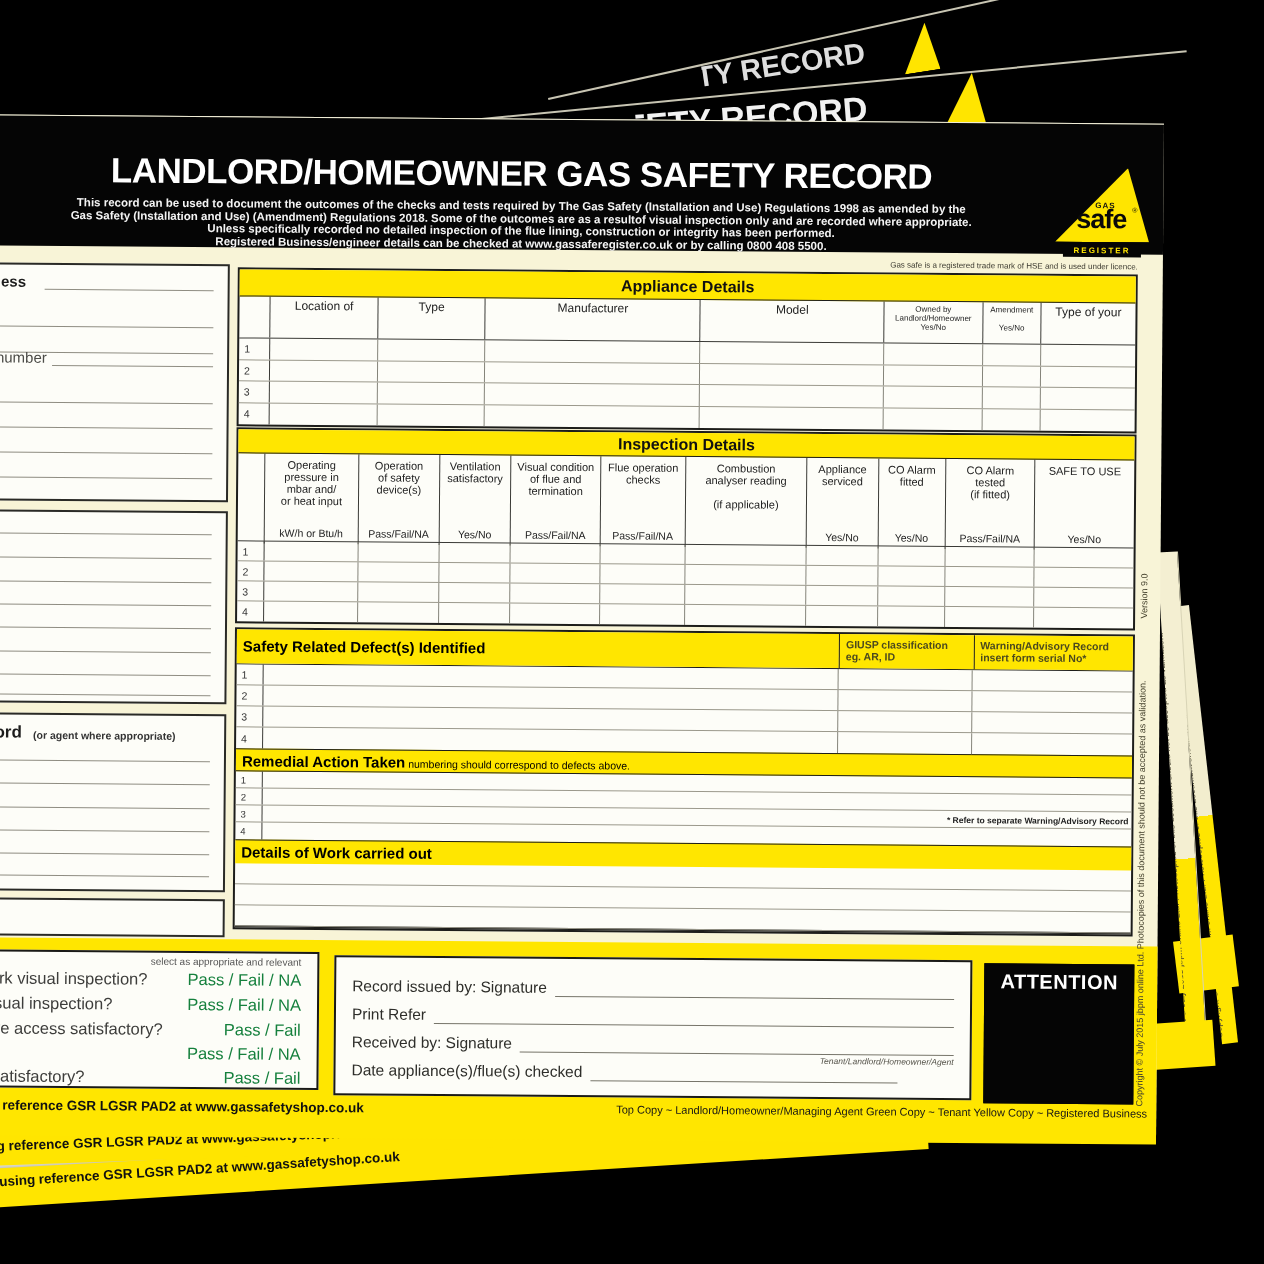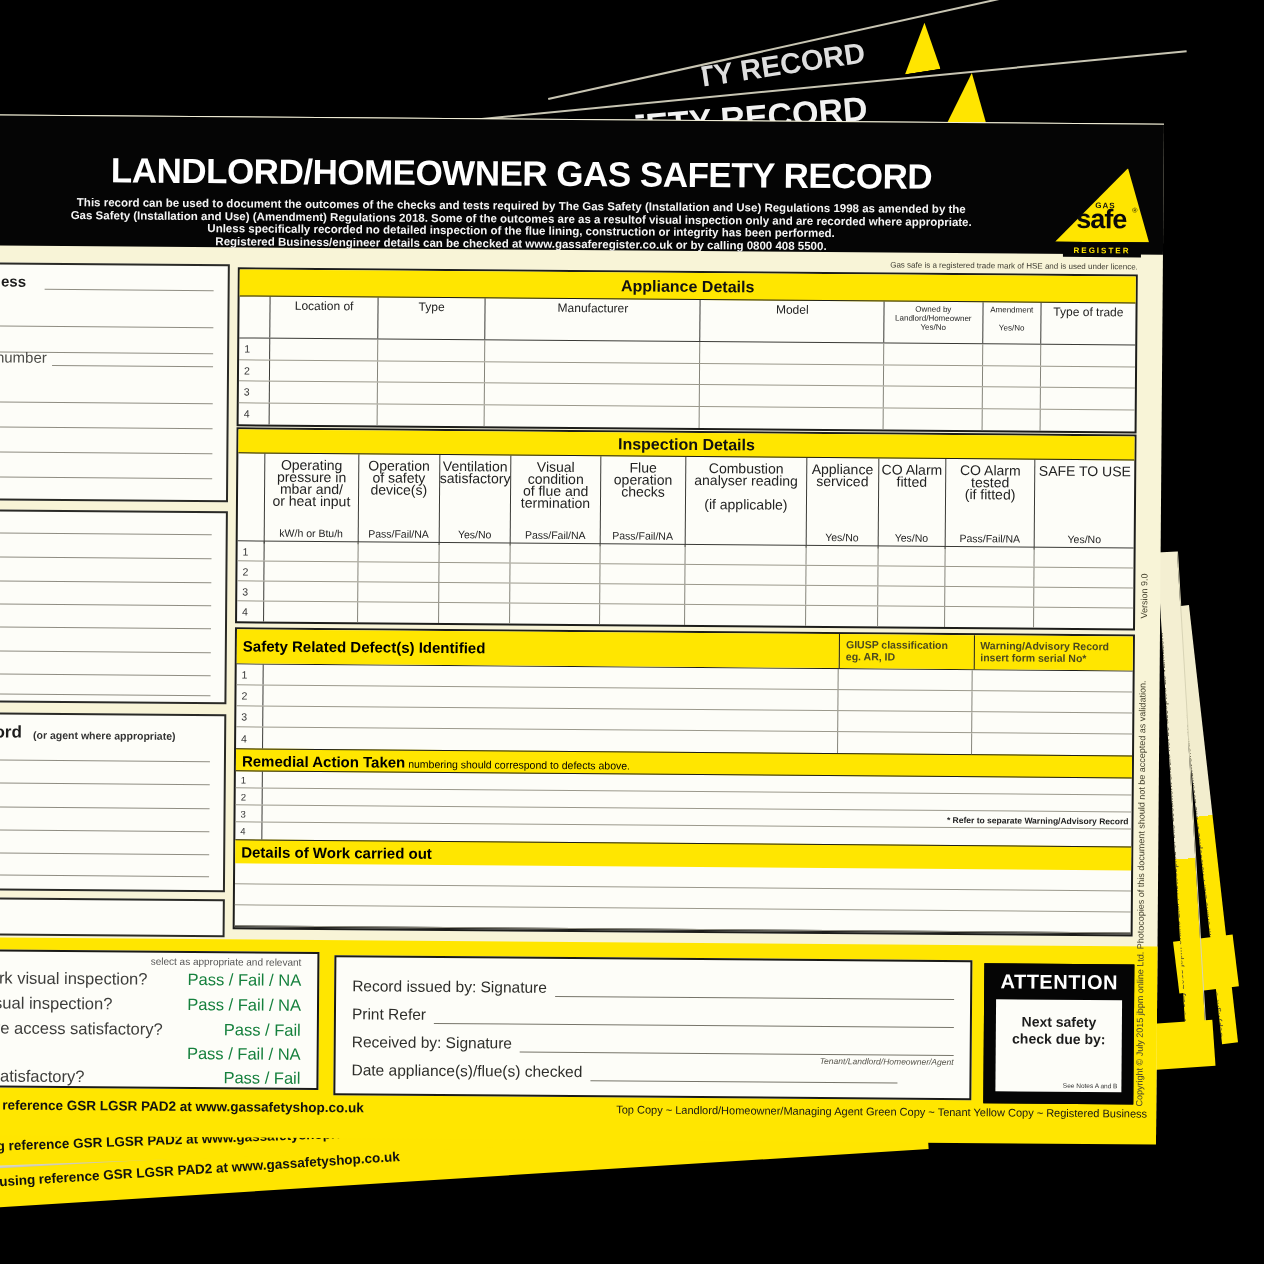--- a/index.html
+++ b/index.html
@@ -73,21 +73,21 @@
   .grid{display:grid;}
   .app-cols{grid-template-columns:3.5% 12% 12% 24% 20.5% 11% 6.5% 10.5%;}
   .ins-cols{grid-template-columns:3% 10.5% 9% 8% 10% 9.5% 13.5% 8% 7.5% 10% 11%;}
   .def-cols{grid-template-columns:3% 64.2% 15% 17.8%;}
   .bandrow{height:27px;text-align:center;font-size:16px;line-height:27px;border-bottom:1.5px solid #1d1d1a;}
   .hcell{border-right:1px solid #3a3a36;padding:3px 2px;text-align:center;font-size:12px;color:#222;
          display:flex;flex-direction:column;justify-content:space-between;align-items:center;}
   .hcell:last-child{border-right:none;}
   .hcell.tiny span.t{font-size:8px;line-height:9px;}
   .hcell .t{line-height:13px;}
-  .ins .hcell .t{font-size:14px;line-height:12px;padding-top:2px;}
+  .ins .hcell .t{font-size:11px;line-height:12px;padding-top:2px;}
   .ins .hcell .a{font-size:10.5px;padding-bottom:2px;margin-top:20px;}
   .hcell.bold .t,.hcell.bold .a{font-weight:normal;}
   .rrow{border-bottom:1px solid #9b998c;}
   .rrow:last-child{border-bottom:none;}
   .rncell{border-right:1px solid #3a3a36;font-size:10.5px;color:#333;padding-left:5px;display:flex;align-items:center;}
   .ccell{border-right:1px solid #85847a;}
   .ccell:last-child{border-right:none;}
   .apphead{height:42px;border-bottom:1px solid #3a3a36;}
   .inshead{height:88px;border-bottom:1px solid #3a3a36;}
   .approws .rrow{height:21.5px;} .insrows .rrow{height:20px;}
@@ -240,21 +240,21 @@
             <span class="t pre">Owned by
 Landlord/Homeowner
 Yes/No</span>
           </div>
         <div class="hcell tiny">
             <span class="t pre">Amendment
 
 Yes/No</span>
           </div>
         <div class="hcell">
-            <span class="t pre">Type of trade</span>
+            <span class="t pre">Type of your</span>
           </div>
       </div>
       <div class="approws">
         <div class="grid app-cols rrow">
             <div class="rncell">1</div>
             <div class="ccell"></div>
             <div class="ccell"></div>
             <div class="ccell"></div>
             <div class="ccell"></div>
             <div class="ccell"></div>
@@ -524,25 +524,20 @@
             </span>
           </div>
         <div class="srow date">
             <span class="lab">Date appliance(s)/flue(s) checked</span>
             <span class="line"></span>
           </div>
       </div>
 
       <div class="attbox">
         <div class="atitle">ATTENTION</div>
-        <div class="awin">
-          <div class="abody pre">Next safety
-check due by:</div>
-          <div class="anote">See Notes A and B</div>
-        </div>
       </div>
 
       <div class="reorder">Re-order your pads using reference GSR LGSR PAD2 at www.gassafetyshop.co.uk</div>
       <div class="copies">Top Copy ~ Landlord/Homeowner/Managing Agent   Green Copy ~ Tenant   Yellow Copy ~ Registered Business</div>
     </div>
 
     <div class="vmargin vcopy">Copyright © July 2015  jbpm online Ltd.  Photocopies of this document should not be accepted as validation.</div>
     <div class="vmargin vver">Version 9.0</div>
   </div>
 </div>

